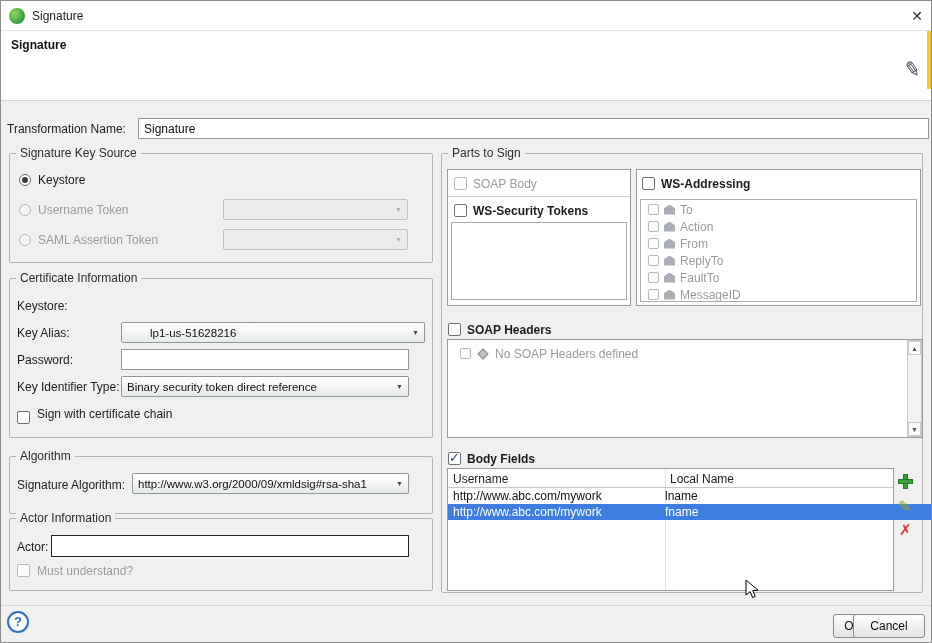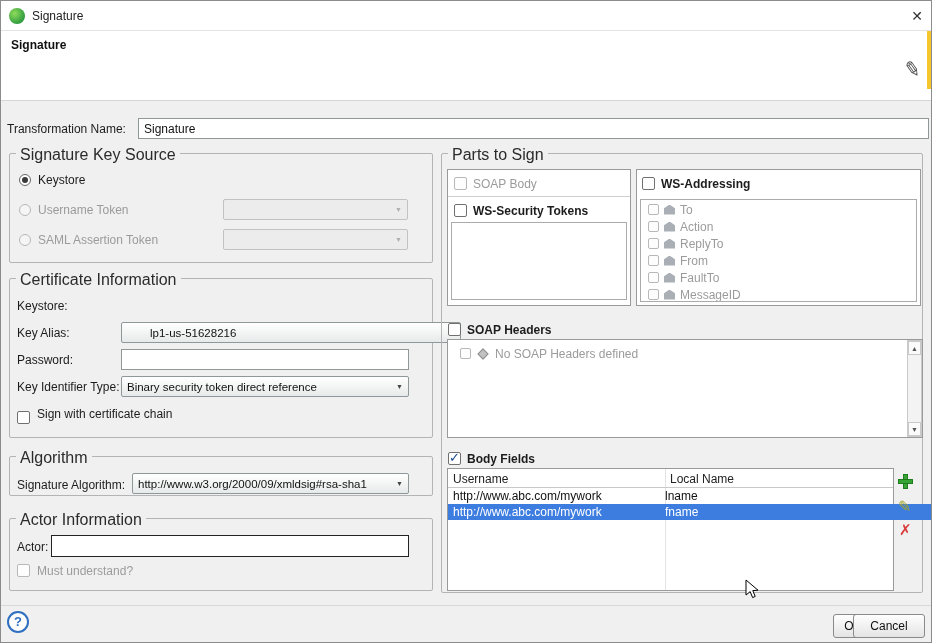--- a/index.html
+++ b/index.html
@@ -20,21 +20,21 @@
   .h-title{position:absolute;left:10px;top:7px;font-weight:bold;font-size:12px;color:#111;}
   .h-desc{position:absolute;left:10px;top:31px;font-size:12px;color:#222;}
   .pen{position:absolute;left:903px;top:26px;font-size:20px;color:#4a4a4a;transform:rotate(10deg);}
   .accent{position:absolute;right:0;top:0;width:4px;height:58px;background:var(--accent,#f6c62d);}
   
   .lbl{position:absolute;white-space:nowrap;font-size:12px;color:#1c1c1c;}
   .lbl.dis{color:#9b9b9b;}
   .lbl.b{font-weight:bold;}
   
   .group{position:absolute;border:1px solid #b4b4b4;border-radius:2px;}
-  .legend{position:absolute;top:-8px;left:6px;background:#f0f0f0;padding:0 4px;font-size:16px;color:#2b2b2b;white-space:nowrap;}
+  .legend{position:absolute;top:-8px;left:6px;background:#f0f0f0;padding:0 4px;font-size:12px;color:#2b2b2b;white-space:nowrap;}
   
   .tf{position:absolute;background:#fff;border:1px solid #8f9899;font-family:inherit;font-size:12px;color:#111;padding:0 5px;outline:none;}
   .tf.dark{border:1px solid #222;}
   
   .combo{position:absolute;background:linear-gradient(#ffffff,#e7eaea);border:1px solid #8f9899;border-radius:2px;
     display:flex;align-items:center;padding:0 18px 0 5px;font-size:11.5px;color:#111;overflow:hidden;white-space:nowrap;}
   .combo .arr{position:absolute;right:5px;top:50%;transform:translateY(-52%);font-size:7px;color:#444;}
   .combo.dis{background:#ececec;border-color:#c2c2c2;color:#9b9b9b;}
   .combo.dis .arr{color:#b0b0b0;}
   
@@ -117,35 +117,35 @@
   <span class="lbl dis" style="left:37px;top:232px;">SAML Assertion Token</span>
   <div class="combo dis" style="left:222px;top:228px;width:185px;height:21px;">
     <span class="arr">▼</span>
   </div>
 
   <div class="group" style="left:8px;top:277px;width:424px;height:160px;">
     <span class="legend">Certificate Information</span>
   </div>
   <span class="lbl" style="left:16px;top:298px;">Keystore:</span>
   <span class="lbl" style="left:16px;top:325px;text-align:center;">Key Alias:</span>
-  <div class="combo" style="left:120px;top:321px;width:340px;height:21px;padding-left:28px;">
+  <div class="combo" style="left:120px;top:321px;width:304px;height:21px;padding-left:28px;">
     <span>lp1-us-51628216</span>
     <span class="arr">▼</span>
   </div>
   <span class="lbl" style="left:16px;top:352px;">Password:</span>
   <input class="tf" type="password" style="left: 120px; top: 348px; width: 288px; height: 21px;" value="">
   <span class="lbl" style="left:16px;top:379px;">Key Identifier Type:</span>
   <div class="combo" style="left:120px;top:375px;width:288px;height:21px;">
     <span>Binary security token direct reference</span>
     <span class="arr">▼</span>
   </div>
   <span class="checkbox" style="left:16px;top:410px;"></span>
   <span class="lbl" style="left:36px;top:406px;">Sign with certificate chain</span>
 
-  <div class="group" style="left:8px;top:455px;width:424px;height:40px;text-decoration:underline;">
+  <div class="group" style="left:8px;top:455px;width:424px;height:58px;text-decoration:underline;">
     <span class="legend">Algorithm</span>
   </div>
   <span class="lbl" style="left:16px;top:477px;">Signature Algorithm:</span>
   <div class="combo" style="left:131px;top:472px;width:277px;height:21px;">
     <span>http://www.w3.org/2000/09/xmldsig#rsa-sha1</span>
     <span class="arr">▼</span>
   </div>
 
   <div class="group" style="left:8px;top:517px;width:424px;height:73px;">
     <span class="legend">Actor Information</span>
@@ -180,27 +180,27 @@
 
   <div class="ws-item">
     <span class="checkbox sm dis"></span>
     <span class="part-icon"></span>
     <span>Action</span>
   </div>
 
   <div class="ws-item">
     <span class="checkbox sm dis"></span>
     <span class="part-icon"></span>
+    <span>From</span>
+  </div>
+
+  <div class="ws-item">
+    <span class="checkbox sm dis"></span>
+    <span class="part-icon"></span>
     <span>ReplyTo</span>
-  </div>
-
-  <div class="ws-item">
-    <span class="checkbox sm dis"></span>
-    <span class="part-icon"></span>
-    <span>From</span>
   </div>
 
   <div class="ws-item">
     <span class="checkbox sm dis"></span>
     <span class="part-icon"></span>
     <span>FaultTo</span>
   </div>
 
   <div class="ws-item">
     <span class="checkbox sm dis"></span>

